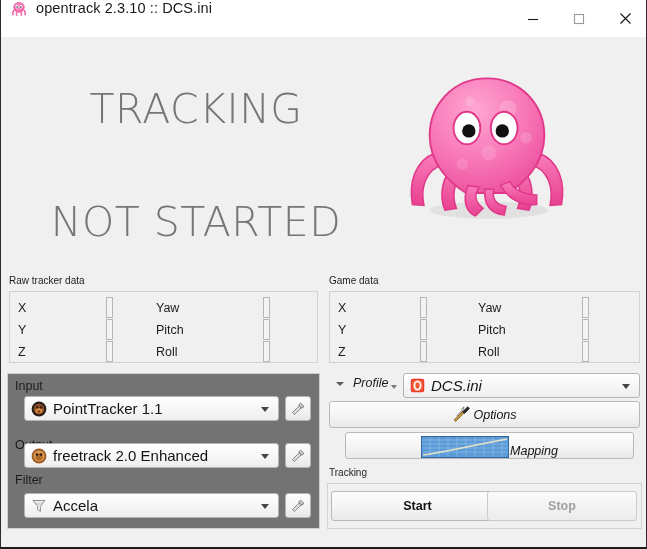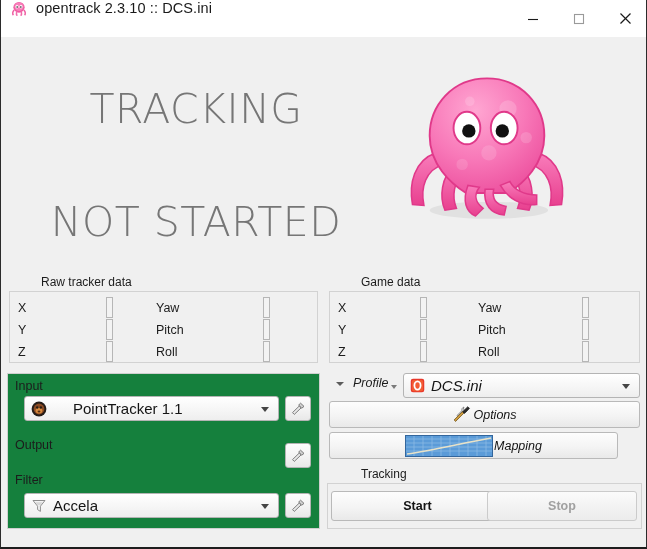--- a/index.html
+++ b/index.html
@@ -82,24 +82,23 @@
   .status-line2 { top: 124px; margin-top: 37px; }
   .octopus {
     position: absolute;
     left: 400px; top: 28px;
     width: 172px; height: 172px;
   }
 
   
   .grp-label {
     position: absolute;
-    font-size: 12px;
+    font-size: 10px;
     color: #1c1c1c;
     white-space: nowrap;
-    margin-left: 32px;
   }
   .grp-frame {
     position: absolute;
     border: 1px solid #d2d2d2;
     background: #f0f0f0;
     box-sizing: border-box;
   }
 
   .data-row-label {
     position: absolute;
@@ -113,21 +112,21 @@
     height: 21px;
     border: 1px solid #b6b6b6;
     background: #f3f3f3;
     box-sizing: border-box;
   }
 
   
   .panel {
     position: absolute;
     box-sizing: border-box;
-    background: #15803d;
+    background: #737373;
     border: 1px solid #cfcfcf;
   }
 
   .field-label {
     position: absolute;
     font-size: 12.5px;
     color: #1c1c1c;
     white-space: nowrap;
   }
 
@@ -307,40 +306,51 @@
     <div class="data-row-label" style="left:148px; top:31px;">Pitch</div>
     <div class="data-row-label" style="left:148px; top:53px;">Roll</div>
     <div class="lcd" style="left:252px; top:5px;"></div>
     <div class="lcd" style="left:252px; top:27px;"></div>
     <div class="lcd" style="left:252px; top:49px;"></div>
   </div>
 
   <div class="panel" style="left:6px; top:373px; width:313px; height:156px;">
 
     <div class="field-label" style="left:7px; top:5px;">Input</div>
-    <div class="combo" style="left:16px; top:22px; width:255px;gap:20px;">
+    <div class="combo" style="left:16px; top:22px; width:255px;">
       <svg class="ic" width="16" height="16" viewBox="0 0 16 16">
         <circle cx="8" cy="8" r="7.4" fill="#241c18"></circle>
         <circle cx="8" cy="8" r="5.4" fill="#8a4a22"></circle>
         <ellipse cx="8" cy="9.4" rx="3.4" ry="3" fill="#d98a3e"></ellipse>
         <circle cx="6.2" cy="6.4" r="1.25" fill="#2a1c12"></circle>
         <circle cx="9.8" cy="6.4" r="1.25" fill="#2a1c12"></circle>
         <ellipse cx="8" cy="10.4" rx="1.4" ry="1" fill="#5a2f14"></ellipse>
       </svg>
       <span class="txt">PointTracker 1.1</span>
       <span class="arrow"></span>
     </div>
     <div class="toolbtn" style="left:277px; top:22px;">
       <svg width="16" height="16" viewBox="0 0 16 16">
         <path d="M10.6 2.2 L14 5.4 L11.8 7.2 L8.6 4.1 Z" fill="#cfcfcf" stroke="#6f6f6f" stroke-width="0.9"></path>
         <path d="M9.2 5.1 L11.1 6.9 L4.3 13.4 L2.5 11.6 Z" fill="#e8e8e8" stroke="#6f6f6f" stroke-width="0.9"></path>
       </svg>
     </div>
 
     <div class="field-label" style="left:7px; top:52px;margin-top:12px;">Output</div>
+    <div class="combo" style="left:16px; top:69px; width:255px;">
+      <svg class="ic" width="16" height="16" viewBox="0 0 16 16">
+        <circle cx="8" cy="8" r="7.4" fill="#9c5a24"></circle>
+        <circle cx="8" cy="8" r="5.6" fill="#d99a52"></circle>
+        <ellipse cx="8" cy="9" rx="3.6" ry="3.4" fill="#b06a28"></ellipse>
+        <circle cx="6" cy="6.6" r="1.3" fill="#3a2010"></circle>
+        <circle cx="10" cy="6.6" r="1.3" fill="#3a2010"></circle>
+      </svg>
+      <span class="txt">freetrack 2.0 Enhanced</span>
+      <span class="arrow"></span>
+    </div>
     <div class="toolbtn" style="left:277px; top:69px;">
       <svg width="16" height="16" viewBox="0 0 16 16">
         <path d="M10.6 2.2 L14 5.4 L11.8 7.2 L8.6 4.1 Z" fill="#cfcfcf" stroke="#6f6f6f" stroke-width="0.9"></path>
         <path d="M9.2 5.1 L11.1 6.9 L4.3 13.4 L2.5 11.6 Z" fill="#e8e8e8" stroke="#6f6f6f" stroke-width="0.9"></path>
       </svg>
     </div>
 
     <div class="field-label" style="left:7px; top:99px;">Filter</div>
     <div class="combo" style="left:16px; top:119px; width:255px;">
       <svg class="ic" width="16" height="16" viewBox="0 0 16 16">
@@ -376,21 +386,21 @@
 
     <div class="pushbtn" style="left:2px; top:30px; width:311px; height:27px;">
       <svg width="19" height="19" viewBox="0 0 20 20" style="margin-right:2px;">
         <path d="M12.6 2.2 C10.9 2.6 9.9 4.3 10.5 5.9 L5.2 11.1 L6.9 12.8 L12.2 7.6 C13.8 8.2 15.5 7.2 15.9 5.5 L13.8 6.2 L12.0 4.4 Z" fill="#dcdcdc" stroke="#6f6f6f" stroke-width="0.8"></path>
         <path d="M3.8 17.3 L2.2 15.7 L11.0 6.9 L12.6 8.5 Z" fill="#cf9c3f" stroke="#6b5018" stroke-width="0.8"></path>
         <path d="M11.2 7.1 L16.6 1.8 L18.4 3.6 L13.0 8.9 Z" fill="#2b2b2b" stroke="#111" stroke-width="0.7"></path>
       </svg>
       <span class="blabel">Options</span>
     </div>
 
-    <div class="pushbtn" style="left:2px; top:61px; width:289px; height:27px;">
+    <div class="pushbtn" style="left:18px; top:61px; width:289px; height:27px;align-items:flex-end;">
       <svg width="88" height="22" viewBox="0 0 88 22" style="margin-right:1px;">
         <rect x="0.5" y="0.5" width="87" height="21" fill="#5b9bd8" stroke="#33669c" stroke-width="1"></rect>
         <g stroke="#8fbde6" stroke-width="0.7">
           <line x1="9" y1="1" x2="9" y2="21"></line>
           <line x1="18" y1="1" x2="18" y2="21"></line>
           <line x1="27" y1="1" x2="27" y2="21"></line>
           <line x1="36" y1="1" x2="36" y2="21"></line>
           <line x1="45" y1="1" x2="45" y2="21"></line>
           <line x1="54" y1="1" x2="54" y2="21"></line>
           <line x1="63" y1="1" x2="63" y2="21"></line>

